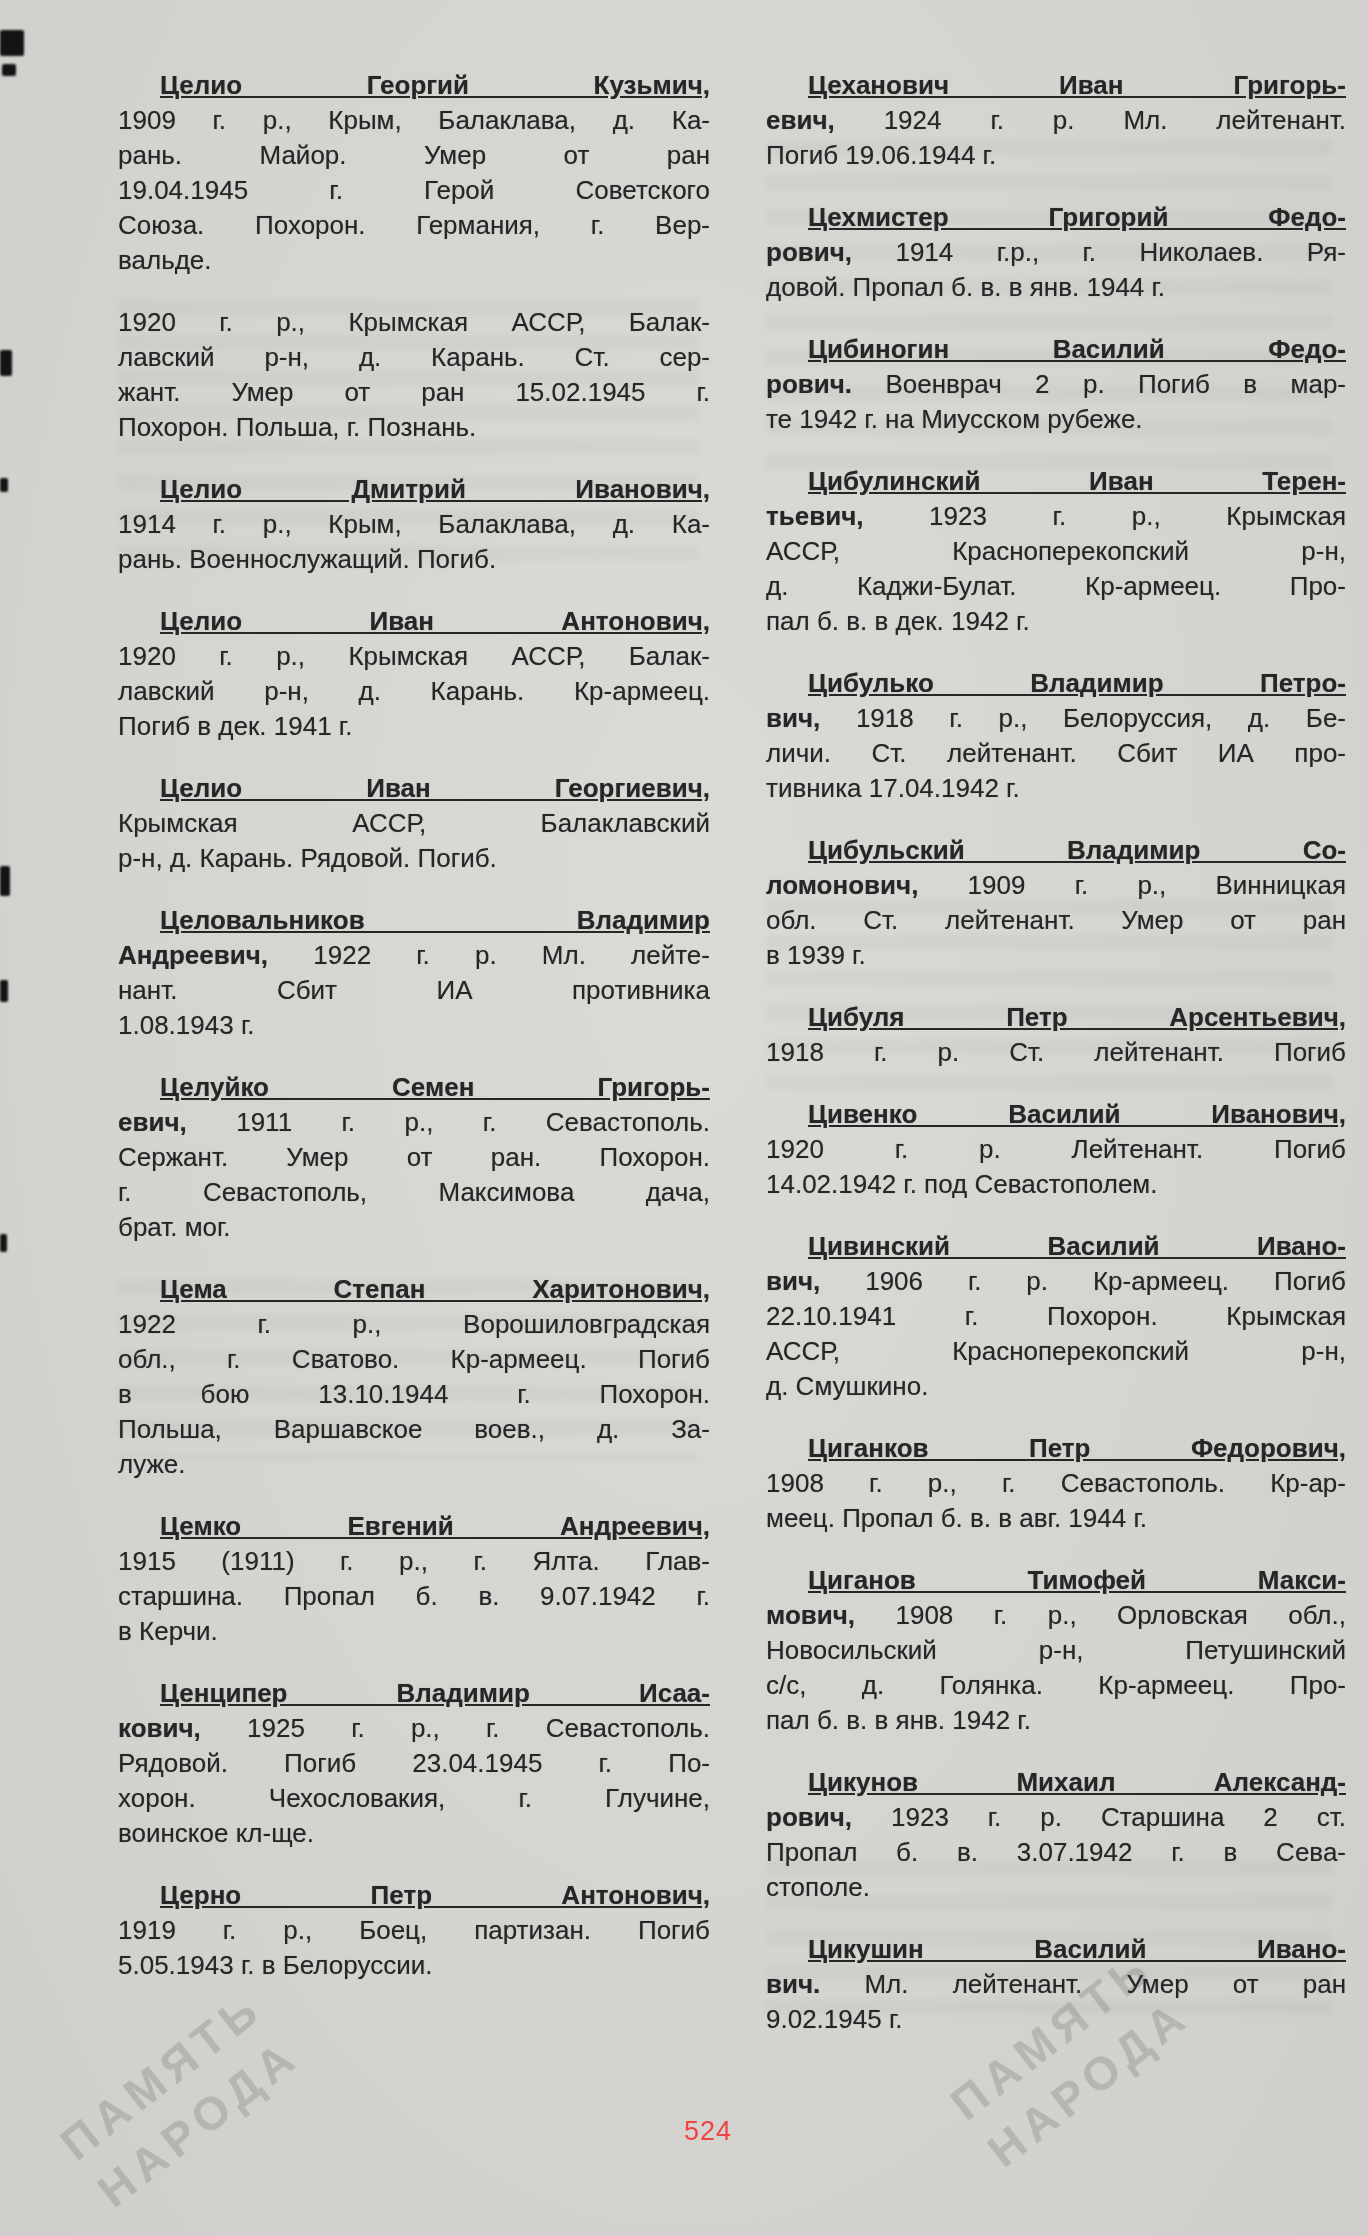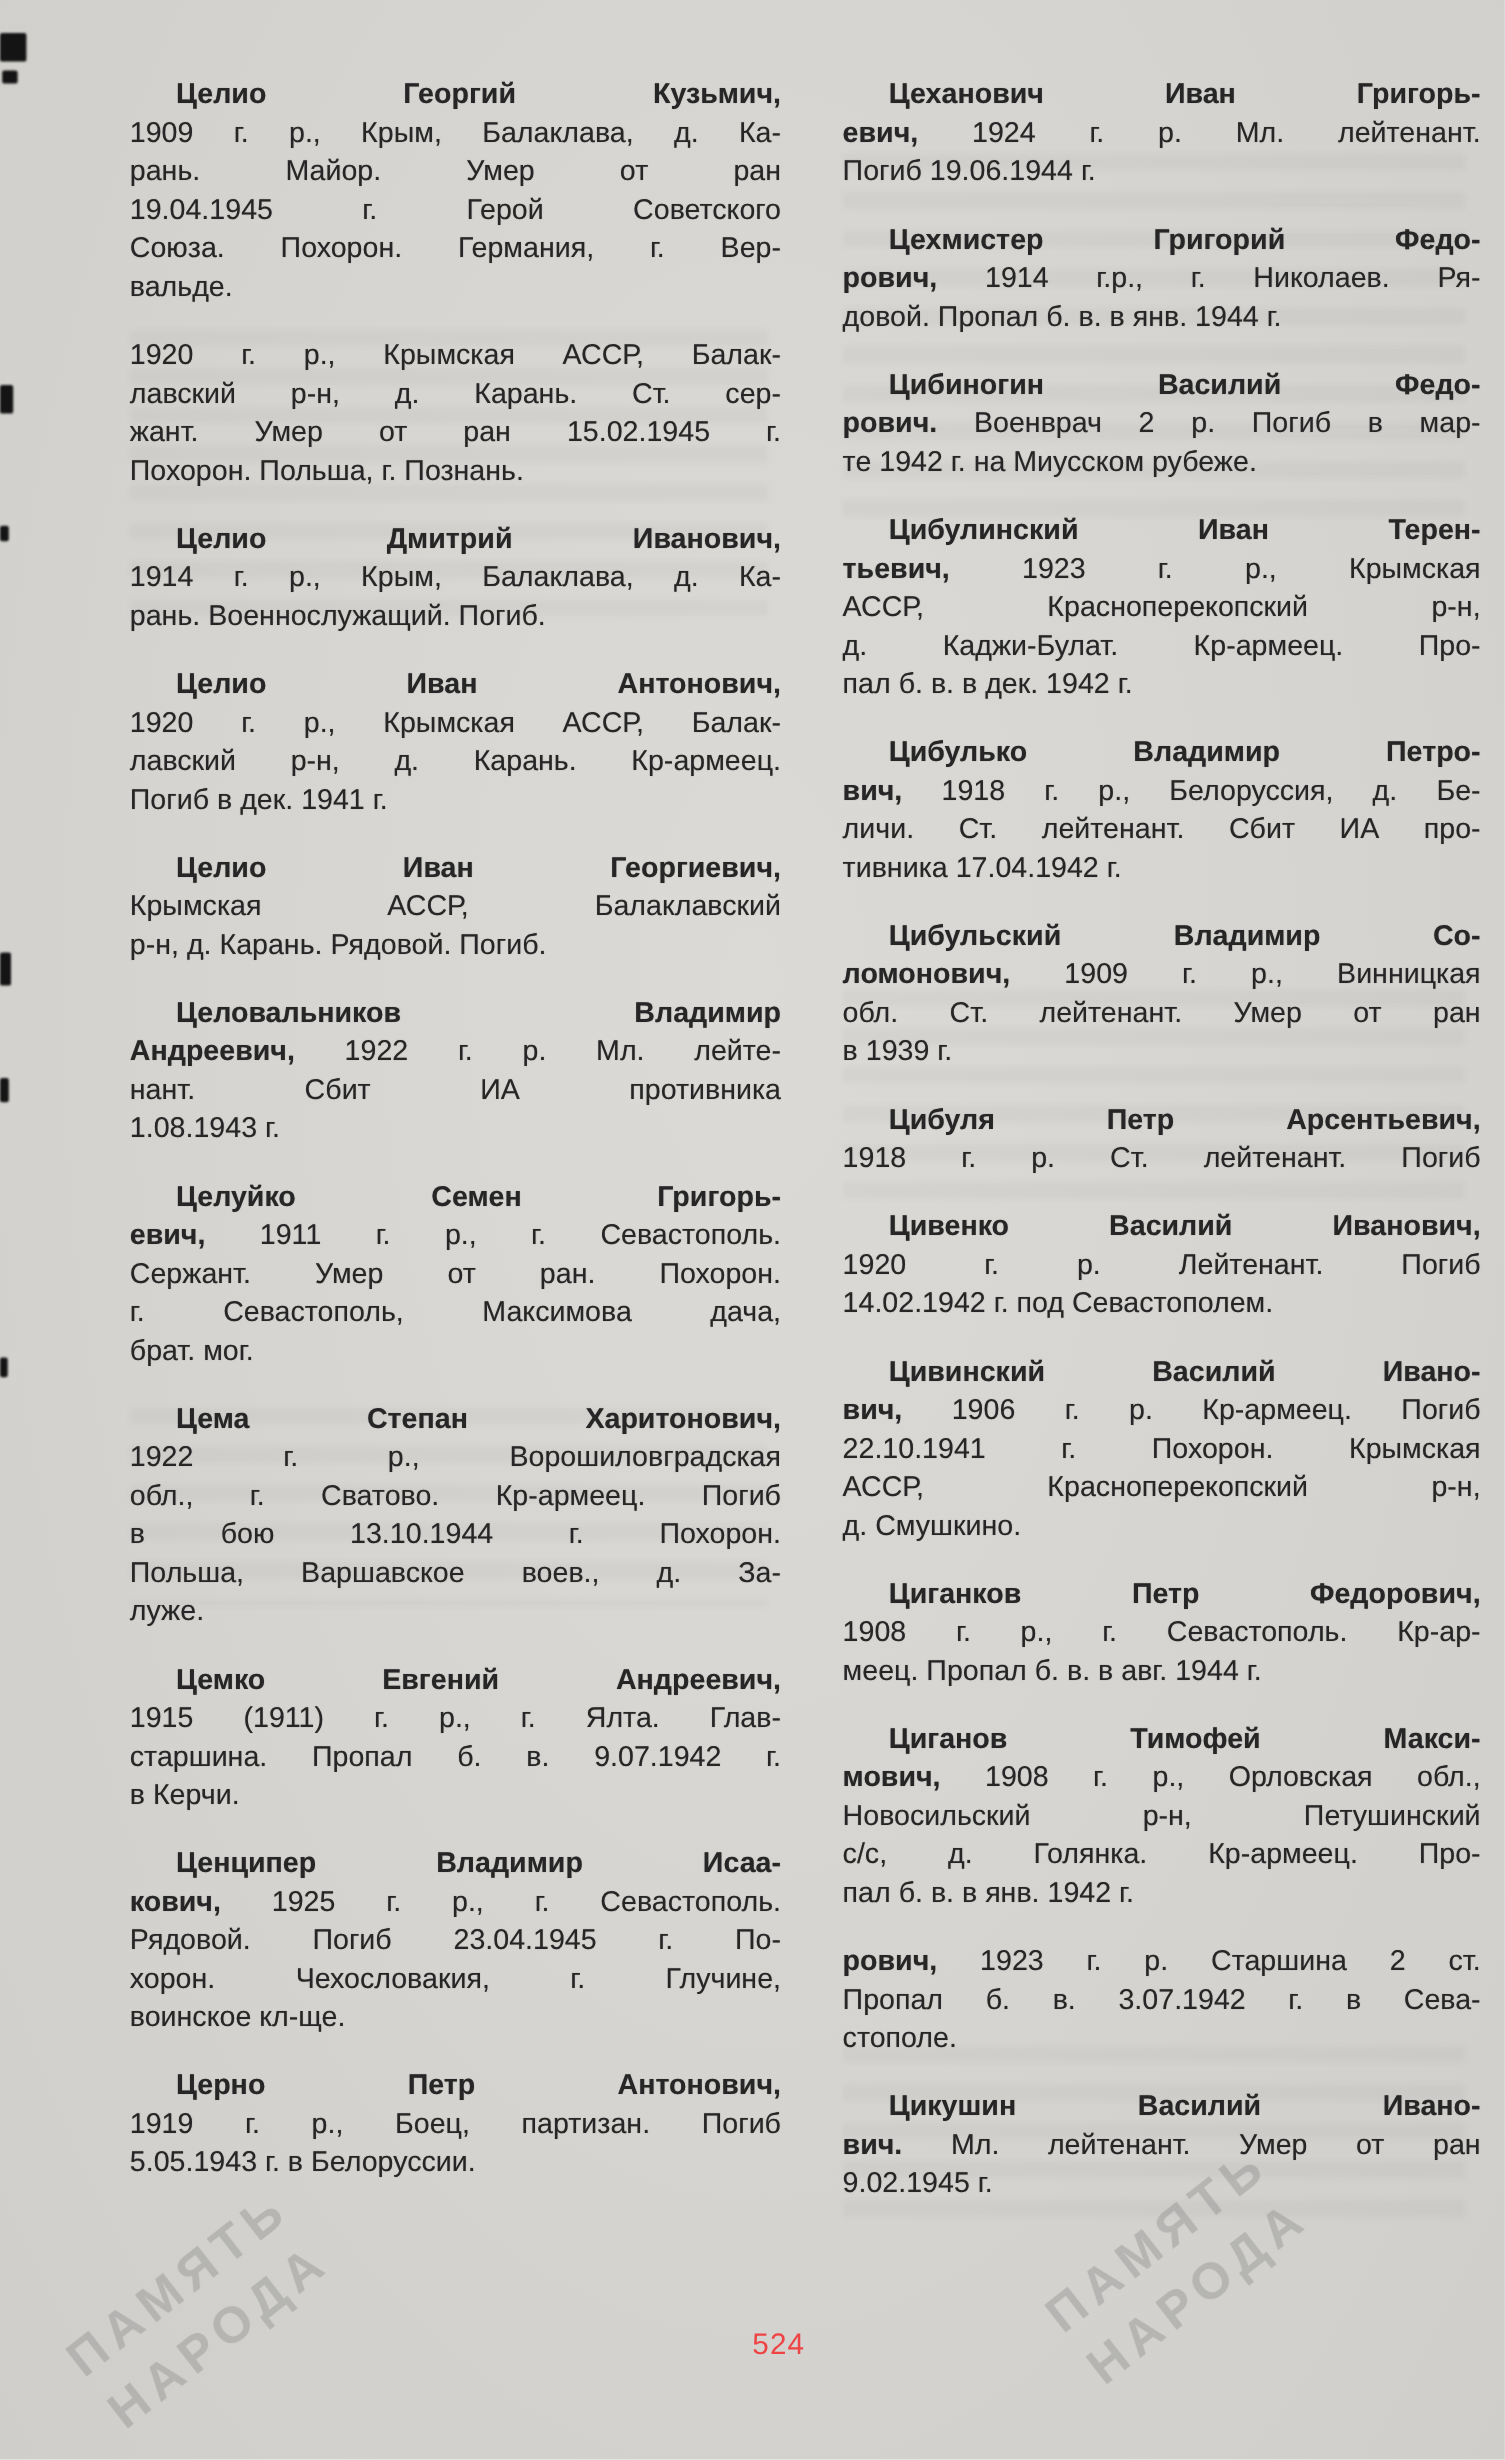--- a/index.html
+++ b/index.html
@@ -8,21 +8,21 @@
     background:radial-gradient(ellipse at 50% 40%, #dbdad7 0%, #d5d4d1 55%, #cfcecb 100%);
     font-family:"Liberation Sans",sans-serif;color:#262626;
   }
   .page{position:absolute;inset:0;}
   .col{position:absolute;top:68px;font-size:26px;line-height:35px;
        text-shadow:0 0 1px rgba(35,35,35,.4);}
   .col-left{left:118px;width:592px;}
   .col-right{left:766px;width:580px;}
   .entry{margin-bottom:27px;}
   .line{text-align:justify;text-align-last:justify;white-space:normal;}
-  .line.first{text-indent:42px;}
+  .line.first{text-indent:42px;text-decoration:underline;}
   .line.last{text-align-last:left;}
   .b{font-weight:700;}
   .page-num{position:absolute;top:2116px;left:0;width:100%;text-align:center;
             font-size:27px;letter-spacing:1px;color:#ef4444;padding-left:24px;}
   
   .ghost{position:absolute;pointer-events:none;filter:blur(2.5px);opacity:.55;
     background:repeating-linear-gradient(180deg, rgba(90,90,90,0.085) 0px 15px, rgba(90,90,90,0) 15px 35px);}
   .g1{left:766px;top:140px;width:566px;height:340px;}
   .g2{left:766px;top:900px;width:566px;height:210px;}
   .g3{left:118px;top:300px;width:580px;height:260px;}
@@ -200,20 +200,21 @@
         <div class="line last"><span>меец. Пропал б. в. в авг. 1944 г.</span></div>
       </div>
       <div class="entry">
         <div class="line first"><span class="b">Циганов Тимофей Макси-</span></div>
         <div class="line"><span class="b">мович,</span><span> 1908 г. р., Орловская обл.,</span></div>
         <div class="line"><span>Новосильский р-н, Петушинский</span></div>
         <div class="line"><span>с/с, д. Голянка. Кр-армеец. Про-</span></div>
         <div class="line last"><span>пал б. в. в янв. 1942 г.</span></div>
       </div>
       <div class="entry">
+        <div class="line first"><span class="b">Цикунов Михаил Александ-</span></div>
         <div class="line"><span class="b">рович,</span><span> 1923 г. р. Старшина 2 ст.</span></div>
         <div class="line"><span>Пропал б. в. 3.07.1942 г. в Сева-</span></div>
         <div class="line last"><span>стополе.</span></div>
       </div>
       <div class="entry">
         <div class="line first"><span class="b">Цикушин Василий Ивано-</span></div>
         <div class="line"><span class="b">вич.</span><span> Мл. лейтенант. Умер от ран</span></div>
         <div class="line last"><span>9.02.1945 г.</span></div>
       </div>
     </div>

